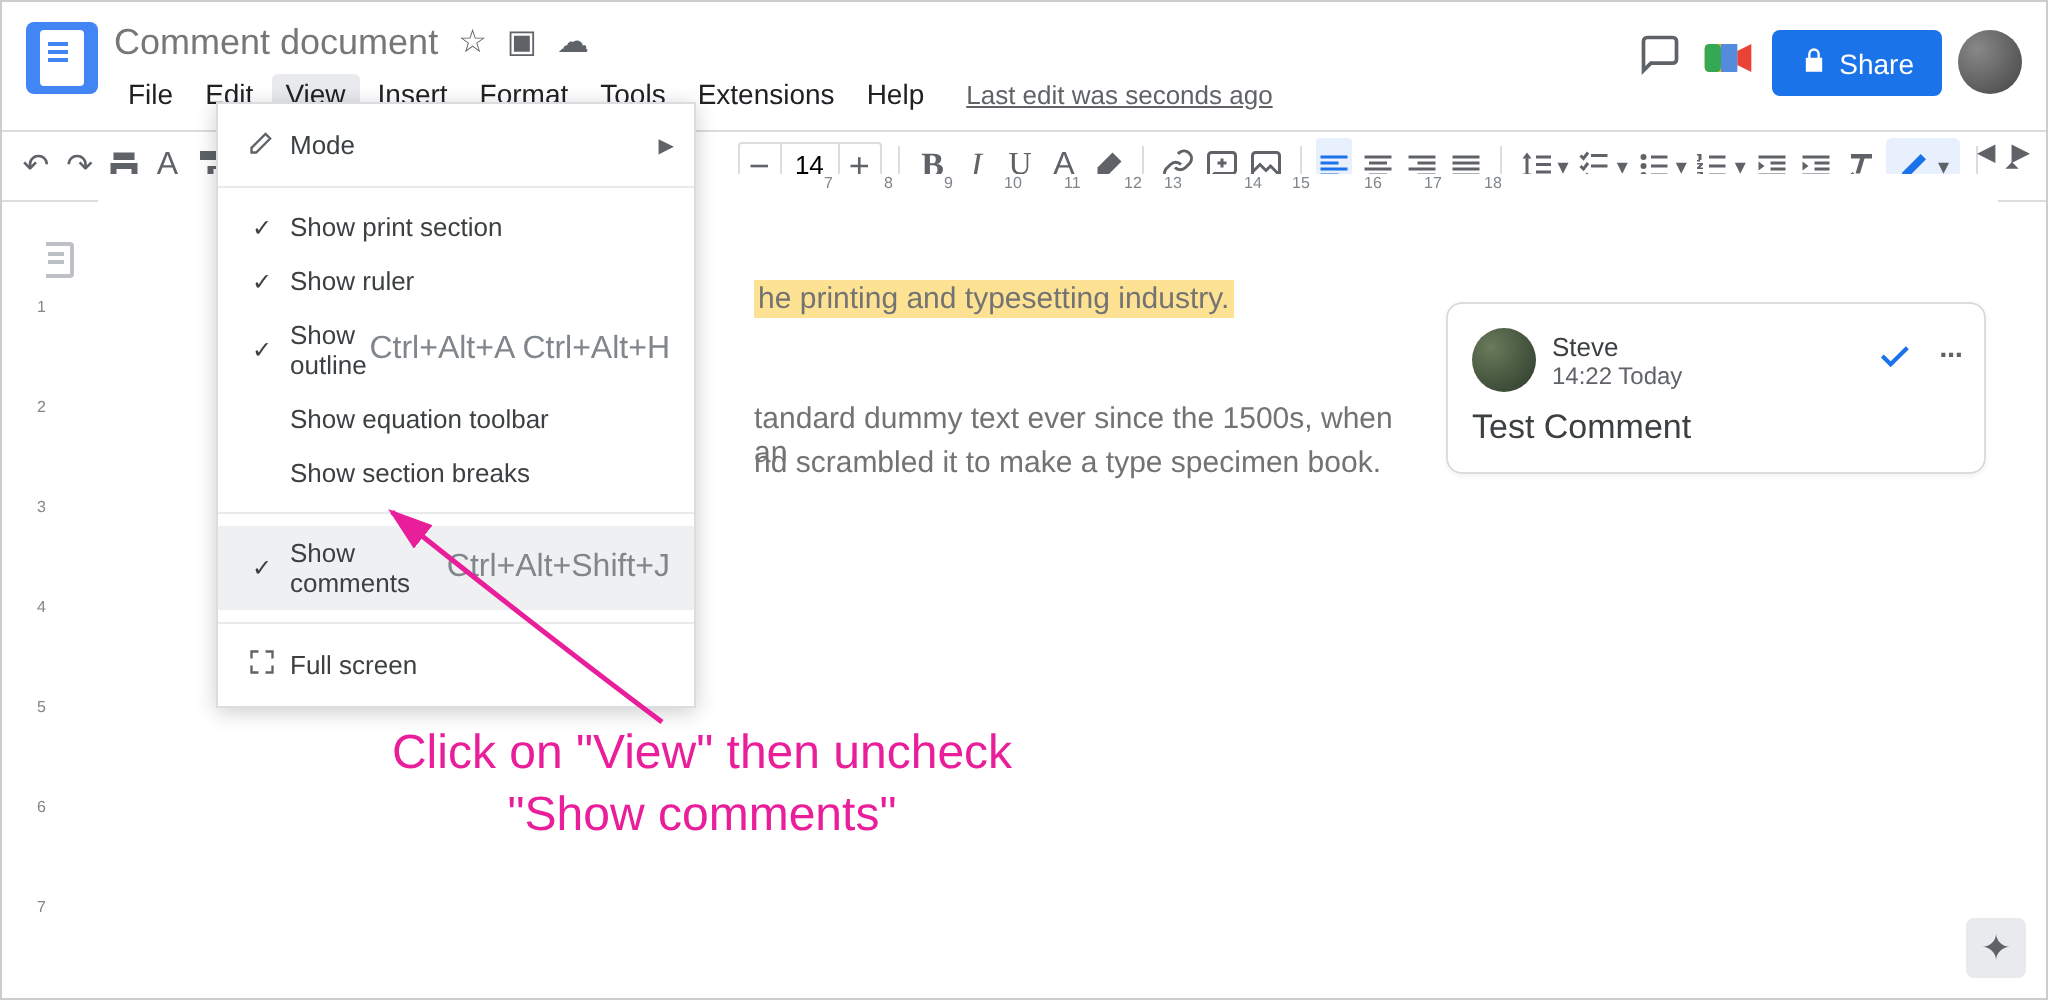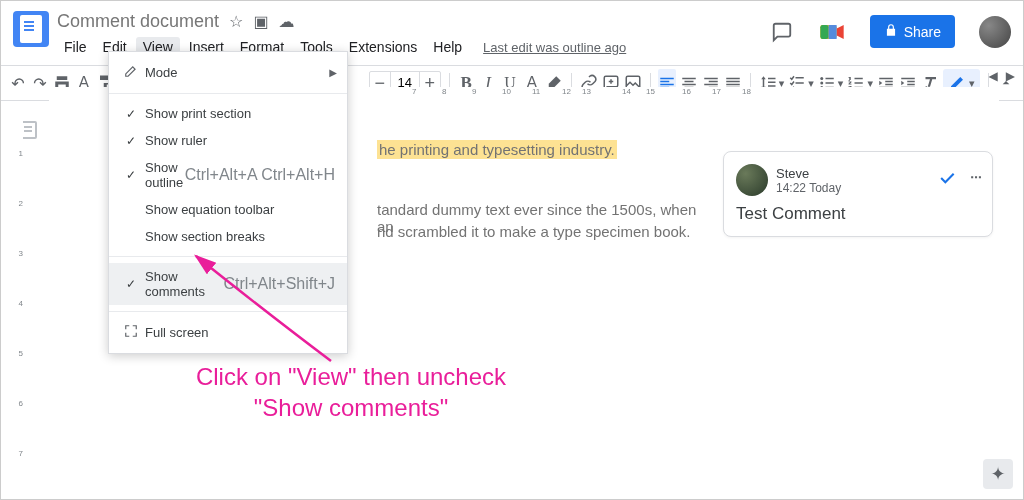--- a/index.html
+++ b/index.html
@@ -11,21 +11,21 @@
   .logo-inner { width: 22px; height: 28px; background:#fff; border-radius:2px; position:relative;}
   .logo-inner::after { content:''; position:absolute; left:4px; top:6px; width:10px; height:2px; background:#4285f4; box-shadow: 0 4px 0 #4285f4, 0 8px 0 #4285f4;}
   .title-area { flex:1; }
   .title-row { display:flex; align-items:center; gap:10px; height:24px;}
   .doc-title { font-size:18px; color:#777; }
   .title-icons { color:#5f6368; font-size:16px; display:flex; gap:10px;}
   .menu-row { display:flex; gap:2px; margin-top:4px; align-items:center;}
   .menu-item { font-size:14px; color:#202124; padding:2px 7px; border-radius:3px; cursor:pointer;}
   .menu-item.active { background:#e8eaed;}
   .last-edit { font-size:13px; color:#5f6368; margin-left:12px; text-decoration:underline; cursor:pointer;}
-  .header-right { display:flex; align-items:center; gap:24px; padding-top:6px;}
+  .header-right { display:flex; gap:8px; padding-top:6px;}
   .comment-icon { width:24px; height:24px; color:#5f6368; display:flex; align-items:center; justify-content:center;}
   .meet-icon { width:28px; height:28px; position:relative;}
   .share-btn { background:#1a73e8; color:#fff; border:none; border-radius:4px; padding:8px 14px; font-size:14px; font-weight:500; display:flex; align-items:center; gap:6px; cursor:pointer;}
   .avatar { width:32px; height:32px; border-radius:50%; background: radial-gradient(circle at 30% 30%, #888, #444);}
   
   .toolbar { height:36px; border-top:1px solid #dadce0; border-bottom:1px solid #dadce0; display:flex; align-items:center; padding:0 8px; gap:4px; position:relative;}
   .tool-btn { width:28px; height:28px; display:flex; align-items:center; justify-content:center; color:#5f6368; font-size:16px; border-radius:2px; cursor:pointer;}
   .tool-sep { width:1px; height:20px; background:#dadce0; margin:0 4px;}
   .font-size-box { display:flex; align-items:center; border:1px solid #dadce0; border-radius:2px; height:24px;}
   .fs-btn { width:20px; text-align:center; color:#5f6368; cursor:pointer; font-size:18px; line-height:20px;}
@@ -101,21 +101,21 @@
     </div>
     <div class="menu-row">
       <span class="menu-item">File</span>
       <span class="menu-item">Edit</span>
       <span class="menu-item active">View</span>
       <span class="menu-item">Insert</span>
       <span class="menu-item">Format</span>
       <span class="menu-item">Tools</span>
       <span class="menu-item">Extensions</span>
       <span class="menu-item">Help</span>
-      <span class="last-edit">Last edit was outline ago</span>
+      <span class="last-edit">Last edit was seconds ago</span>
     </div>
   </div>
   <div class="header-right">
     <div class="comment-icon">
       <svg width="22" height="22" viewBox="0 0 24 24" fill="none" stroke="#5f6368" stroke-width="2">
           <path d="M21 15a2 2 0 0 1-2 2H7l-4 4V5a2 2 0 0 1 2-2h14a2 2 0 0 1 2 2z"></path>
         </svg>
     </div>
     <div class="meet-icon">
       <svg width="28" height="28" viewBox="0 0 24 24">

